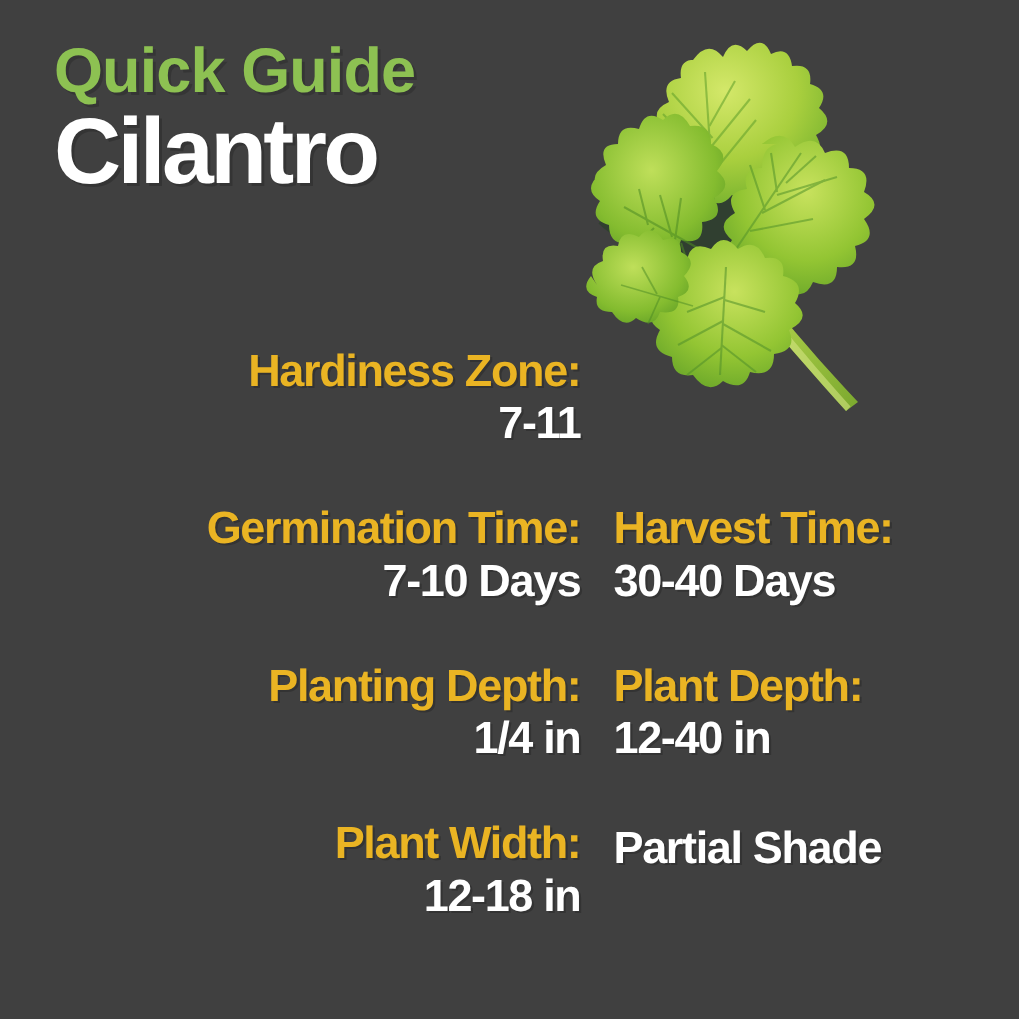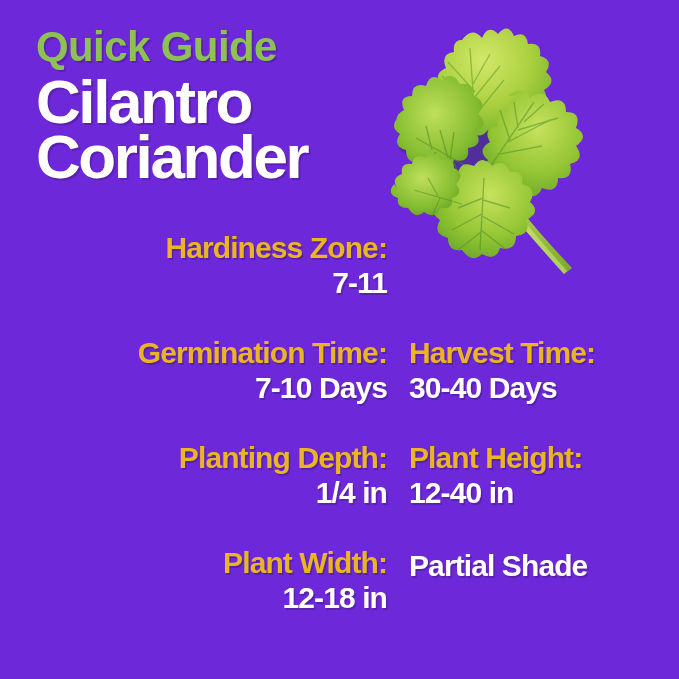--- a/index.html
+++ b/index.html
@@ -11,21 +11,21 @@
 
   body {
     background:#1f6618;
     font-family:"Liberation Sans", sans-serif;
     position:relative;
   }
 
   #card {
     position:absolute;
     inset:0;
-    background:#6d28d9;
+    background:#404040;
     overflow:hidden;
   }
 
   
   #header {
     position:absolute;
     left:36px;
     top:26px;
     width:340px;
   }
@@ -106,21 +106,20 @@
   }
 </style>
 </head>
 <body>
 
 <div id="card">
 
   <div id="header">
     <div id="eyebrow">Quick Guide</div>
     <div id="title-primary" class="title-line">Cilantro</div>
-    <div id="title-secondary" class="title-line">Coriander</div>
   </div>
 
   <div id="leaf-art">
     <svg viewBox="0 0 268 292" xmlns="http://www.w3.org/2000/svg">
       <defs>
         <radialGradient id="lobeA" cx="40%" cy="30%" r="78%">
           <stop offset="0%" stop-color="#d4e86a"></stop>
           <stop offset="55%" stop-color="#a9cf3e"></stop>
           <stop offset="100%" stop-color="#6fae2c"></stop>
         </radialGradient>
@@ -246,21 +245,21 @@
         <div class="spec-value">30-40 Days</div>
       </div>
     </div>
 
     <div class="spec-row">
       <div class="spec-cell col-left">
         <div class="spec-label">Planting Depth:</div>
         <div class="spec-value">1/4 in</div>
       </div>
       <div class="spec-cell col-right">
-        <div class="spec-label">Plant Height:</div>
+        <div class="spec-label">Plant Depth:</div>
         <div class="spec-value">12-40 in</div>
       </div>
     </div>
 
     <div class="spec-row">
       <div class="spec-cell col-left">
         <div class="spec-label">Plant Width:</div>
         <div class="spec-value">12-18 in</div>
       </div>
       <div class="spec-cell col-right">

